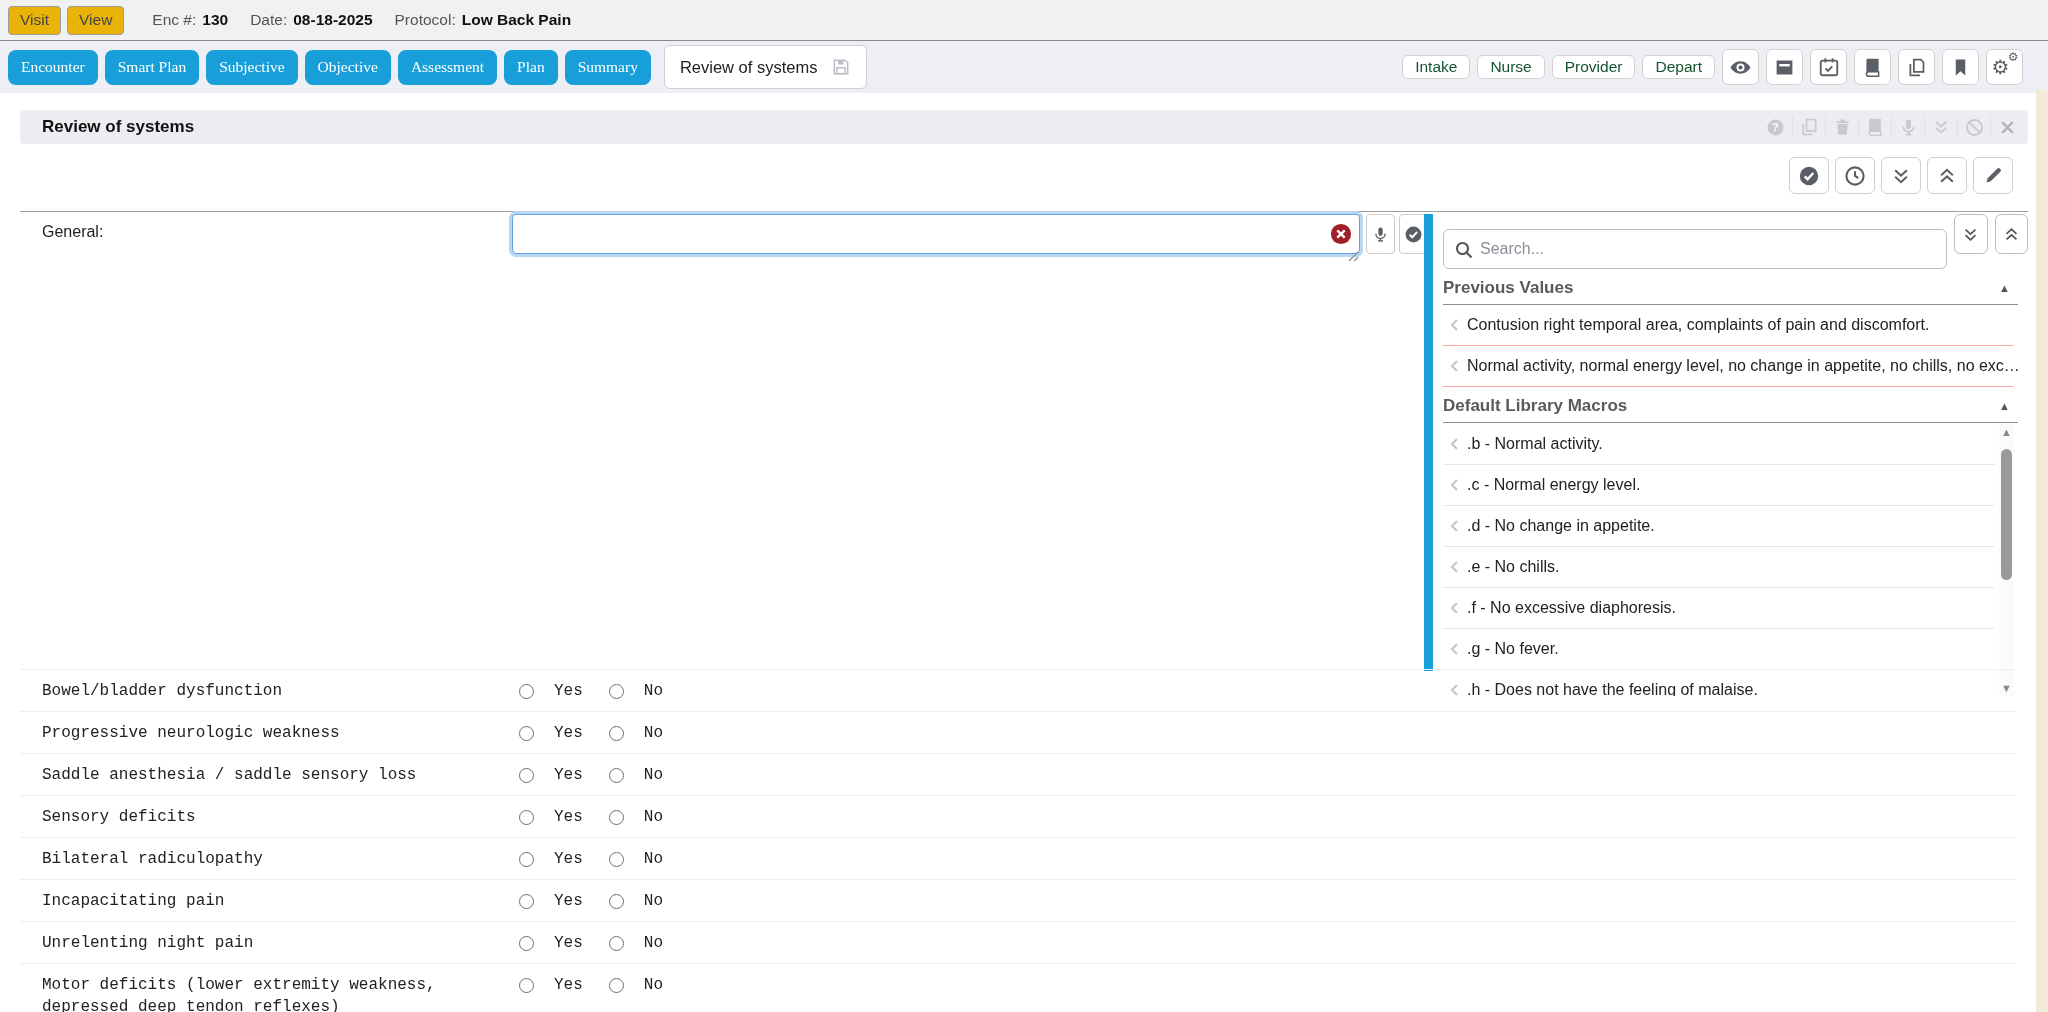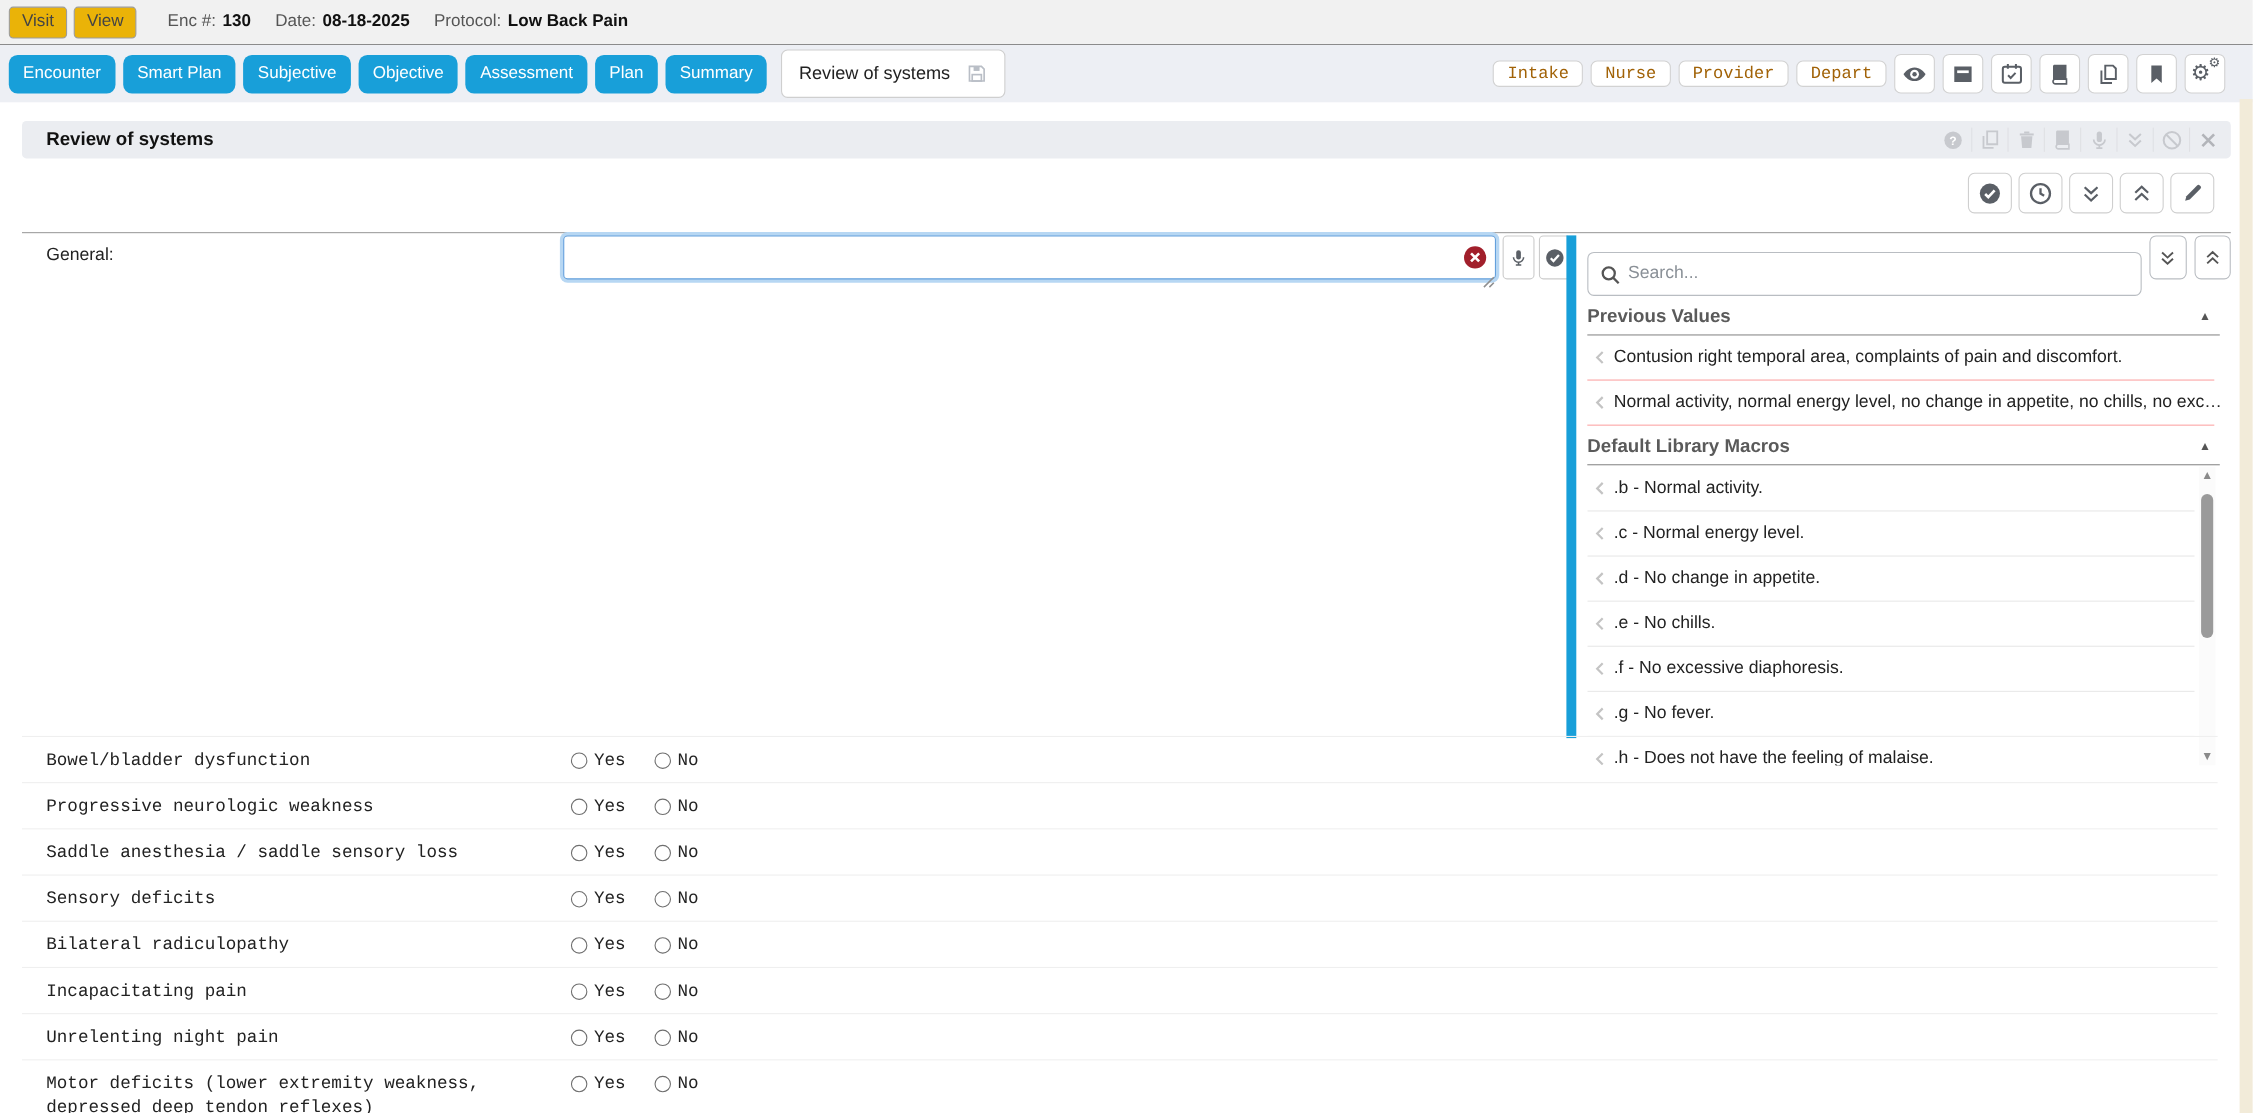--- a/index.html
+++ b/index.html
@@ -31,34 +31,34 @@
   
   .toolbar {
     position:absolute; top:41px; left:0; width:2048px; height:52px;
     background:#edeff4; display:flex; align-items:center;
   }
   .nav-left { display:flex; align-items:center; gap:7px; padding-left:8px; }
   .nav-btn {
     height:35px; padding:0 13px; border:none; border-radius:8px;
     background:#189fd9; color:#fff; font-size:15.5px;
     display:flex; align-items:center; cursor:pointer;
-    font-family:Liberation Sans, sans-serif;
+    font-family:Liberation Serif, serif;
   }
   .active-tab {
     height:44px; padding:0 15px; margin-left:6px;
     background:#fff; border:1px solid #cfcfcf; border-radius:6px;
     display:flex; align-items:center; gap:14px; font-size:16.5px; color:#222;
     cursor:pointer;
   }
   .nav-right { position:absolute; right:25px; top:0; height:52px; display:flex; align-items:center; gap:7px; }
   .stage-btn {
     height:24px; padding:0 12px;
     background:#fff; border:1px solid #d2d2d2; border-radius:6px;
-    font-size:15.5px; color:#a16207; display:flex; align-items:center; cursor:pointer;
-    font-family:Liberation Mono, monospace;
+    font-size:15.5px; color:#14532d; display:flex; align-items:center; cursor:pointer;
+    font-family:Liberation Sans, sans-serif;
   }
   .tool-iconbtn {
     width:37px; height:36px; background:#fff; border:1px solid #d2d2d2; border-radius:6px;
     display:flex; align-items:center; justify-content:center; cursor:pointer;
   }
   .gear-wrap { position:relative; width:24px; height:24px; color:#5a5f66; }
   .gear-big { position:absolute; left:-1px; top:0px; font-size:20px; line-height:24px; }
   .gear-small { position:absolute; right:-2px; top:-4px; font-size:12px; line-height:12px; }
 
   
@@ -151,21 +151,21 @@
 
   
   .questions { position:absolute; top:669px; left:20px; width:1996px; }
   .q-row { position:relative; border-top:1px solid #efefef; padding:10px 0 9px; min-height:40px;font-family:Liberation Mono, monospace; }
   .q-label { font-size:16px; color:#222; max-width:470px; line-height:22px; margin-left:22px; }
   .q-controls { position:absolute; left:499px; top:12px; display:flex; align-items:center; }
   .radio {
     width:15px; height:15px; border:1px solid #6f6f6f; border-radius:50%;
     background:#fff; display:inline-block; cursor:pointer;
   }
-  .r-label { font-size:16px; color:#222; margin-left:6px; }
+  .r-label { font-size:16px; color:#222; margin-left:20px; }
   .no-group { margin-left:26px; display:flex; align-items:center; }
   .yes-group { display:flex; align-items:center; }
 
   
   .edge-strip { position:absolute; right:0; top:90px; width:12px; height:922px; background:#f2ebd9; }
 </style>
 </head>
 <body>
 
 <div class="topbar">

